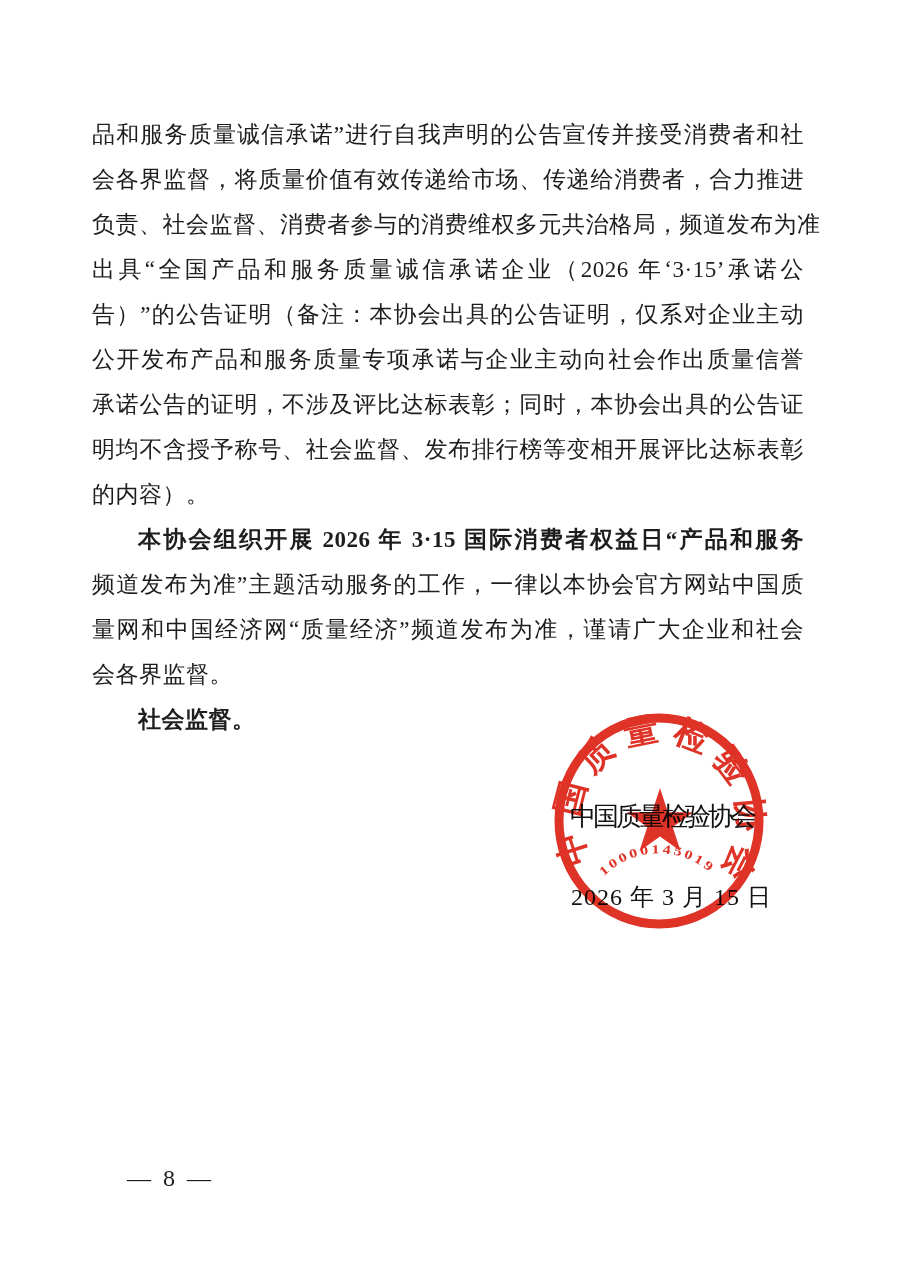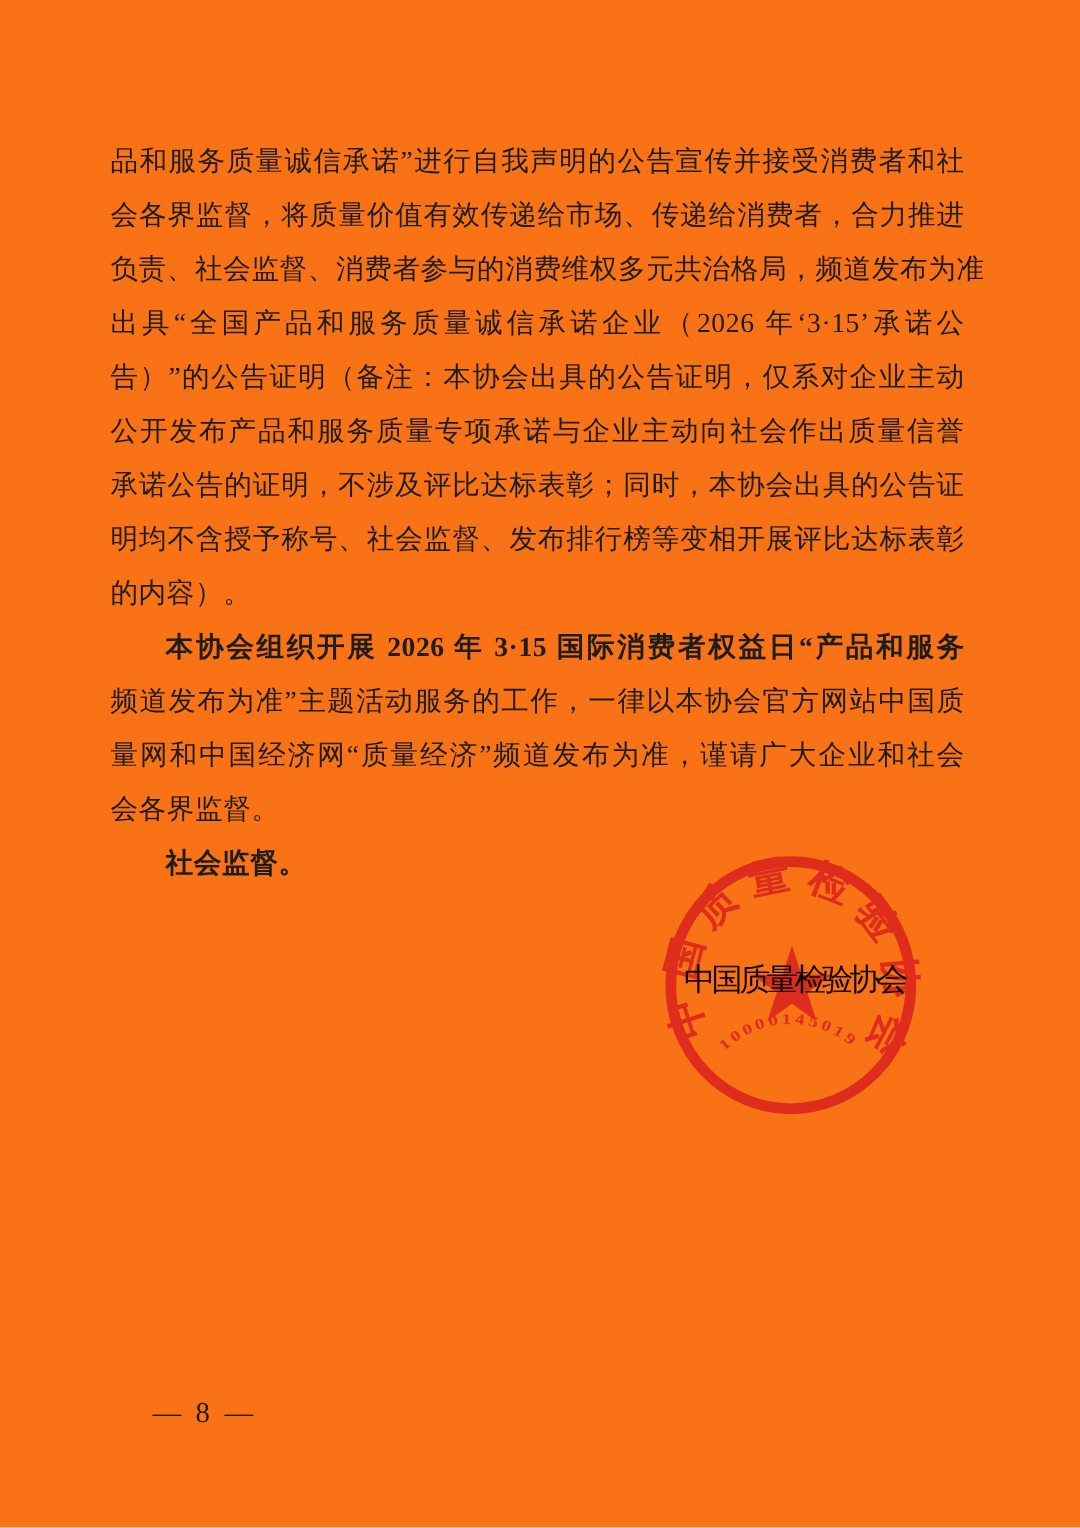--- a/index.html
+++ b/index.html
@@ -1,21 +1,21 @@
 <!DOCTYPE html>
 <html lang="zh"><head>
 <meta charset="utf-8">
 <style>
   html, body { margin: 0; padding: 0; background: #e8e8e8; }
   .page {
     position: relative;
     width: 900px;
     height: 1273px;
     margin: 0 auto;
-    background: #f97316;
+    background: #ffffff;
     font-family: "Liberation Serif", serif;
     overflow: hidden;
   }
   
   .body-text {
     position: absolute;
     left: 92px;
     top: 112px;
     width: 712px;
     color: #1d1d1d;
@@ -115,16 +115,17 @@
     <text font-size="34" fill="#dd2b1e">
       <textPath href="#ringPath" textLength="348" lengthAdjust="spacing">中国质量检验协会</textPath>
     </text>
     <text font-size="12.5" fill="#dd2b1e" letter-spacing="2">
       <textPath href="#serialPath" textLength="118" lengthAdjust="spacingAndGlyphs">10000145019</textPath>
     </text>
   </svg>
 
   <div class="org-name">中国质量检验协会</div>
 
+  <div class="date-line">2026 年 3 月 15 日</div>
 
   <div class="page-number">— 8 —</div>
 
 </div>
 
 </body></html>

